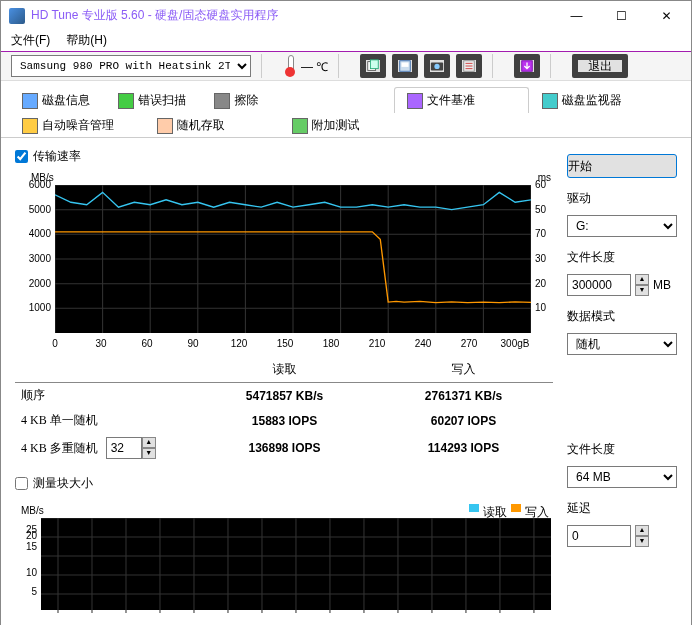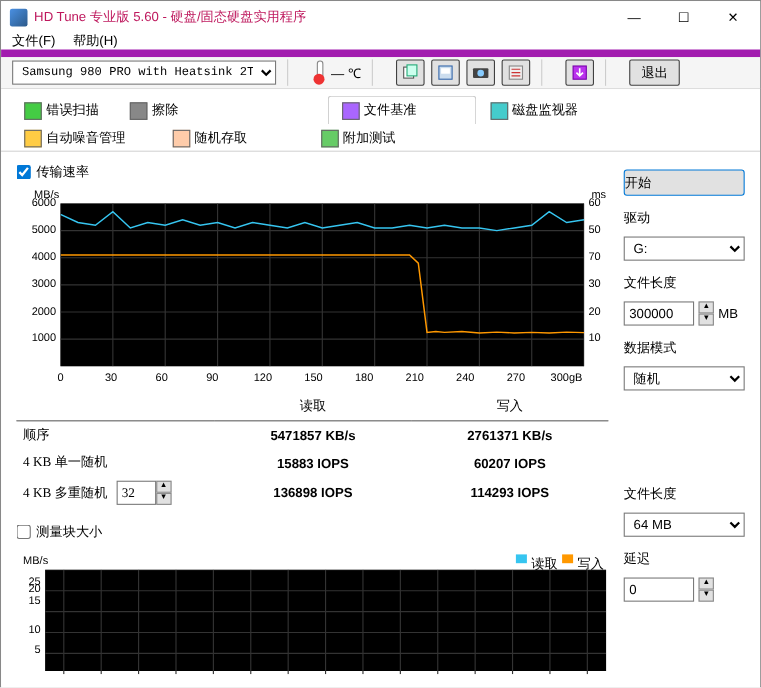--- a/index.html
+++ b/index.html
@@ -1,27 +1,27 @@
 <!DOCTYPE html>
 <html><head>
 <meta charset="utf-8">
 <style>
 * { box-sizing: border-box; margin: 0; padding: 0; font-family: "Microsoft YaHei", "SimSun", sans-serif; font-size: 12px; }
 body { background: #fff; }
 .window { width: 692px; height: 625px; border: 1px solid #888; display: flex; flex-direction: column; background: #f0f0f0; }
 .titlebar { height: 30px; background: #fff; display: flex; align-items: center; padding: 0 2px 0 8px; }
 .titlebar .icon { width: 16px; height: 16px; background: linear-gradient(135deg,#4a90e2,#2c5a8a); border-radius: 2px; margin-right: 6px; }
-.titlebar .title { flex: 1; color: #be185d; }
+.titlebar .title { flex: 1; color: #8b5cf6; }
 .titlebar .winbtn { width: 45px; height: 29px; display: flex; align-items: center; justify-content: center; color: #000; cursor: pointer; }
-.menubar { height: 22px; background: #fff; display: flex; align-items: center; padding: 0 4px; gap: 4px; border-bottom: 7px solid #a21caf; }
+.menubar { height: 22px; background: #fff; display: flex; align-items: center; padding: 0 4px; gap: 4px; border-bottom: 1px solid #a21caf; }
 .menubar span { padding: 2px 6px; cursor: pointer; }
 .toolbar { height: 38px; background: #f5f5f5; display: flex; align-items: center; padding: 2px 10px; gap: 6px; border-bottom: 1px solid #ddd; }
 .device-select { width: 240px; height: 22px; border: 1px solid #7a7a7a; background: #fff; padding: 0 4px; font-family: "Courier New", monospace; font-size: 11px; }
 .tb-sep { width: 12px; height: 24px; border-left: 1px solid #ccc; margin: 0 4px; }
-.tb-btn { width: 26px; height: 24px; border: 1px solid #404040; background: #e1e1e1; display: flex; align-items: center; justify-content: center; cursor: pointer; border-radius: 2px; }
+.tb-btn { width: 26px; height: 24px; border: 6px solid #404040; background: #e1e1e1; display: flex; align-items: center; justify-content: center; cursor: pointer; border-radius: 2px; }
 .tb-btn.wide { width: auto; padding: 0 10px; }
 .tb-ico { width: 16px; height: 16px; }
 .temp { display: flex; align-items: center; gap: 4px; }
 .thermo { width: 14px; height: 22px; position: relative; }
 .thermo::before { content:''; position: absolute; left: 5px; top: 0; width: 4px; height: 16px; background: #fff; border: 1px solid #888; border-radius: 3px 3px 0 0; }
 .thermo::after { content:''; position: absolute; left: 2px; bottom: 0; width: 10px; height: 10px; background: #e33; border-radius: 50%; }
 .tabs { background: #fff; padding: 6px 8px 0 8px; border-bottom: 1px solid #ccc; display: flex; flex-wrap: wrap; }
 .tab { display: flex; align-items: center; gap: 4px; padding: 4px 12px; cursor: pointer; border: 1px solid transparent; border-bottom: none; margin-bottom: -1px; }
 .tab.row1 { width: 14.28%; }
 .tab.row2 { width: 20%; }
@@ -46,21 +46,21 @@
 .chart1 .yr { position: absolute; right: 0; width: 18px; text-align: left; font-size: 10px; }
 .chart1 .xl { position: absolute; bottom: 0; font-size: 10px; transform: translateX(-50%); }
 .chart1 .ytitle { position: absolute; left: 16px; top: 1px; font-size: 10px; }
 .chart1 .yrtitle { position: absolute; right: 2px; top: 1px; font-size: 10px; }
 .chart1 svg { width: 100%; height: 100%; display: block; }
 .tbl { width: 100%; border-collapse: collapse; margin-top: 2px; font-family: "Courier New","SimSun",monospace; font-weight: bold; }
 .tbl th, .tbl td { padding: 4px 6px; text-align: center; }
 .tbl th { border-bottom: 1px solid #888; font-weight: normal; font-family: "Microsoft YaHei"; }
 .tbl td:first-child, .tbl th:first-child { text-align: left; font-family: "Microsoft YaHei"; font-weight: normal; width: 180px; }
 .inline-num { display: inline-flex; align-items: center; margin-left: 8px; }
-.inline-num .num { width: 36px; font-family: Liberation Serif, serif; font-weight: normal; }
+.inline-num .num { width: 36px; font-family: Liberation Sans, sans-serif; font-weight: normal; }
 .chart2 { position: relative; height: 120px; margin-top: 6px; }
 .chart2 .plot { position: absolute; left: 26px; right: 2px; top: 14px; bottom: 14px; background: #000; }
 .chart2 .yl { position: absolute; left: 0; width: 22px; text-align: right; font-size: 10px; }
 .chart2 .ytitle { position: absolute; left: 6px; top: 1px; font-size: 10px; }
 .legend { position: absolute; right: 4px; top: 0; font-size: 10px; display: flex; gap: 4px; }
 .legend .sw { width: 10px; height: 8px; display: inline-block; }
 .grid line { stroke: #333; stroke-width: 1; }
 </style>
 </head>
 <body>
@@ -121,20 +121,24 @@
           <path d="M8 4v6M5 8l3 3 3-3" stroke="#fff" stroke-width="1.5" fill="none"></path>
         </svg>
       </div>
     <span class="tb-sep"></span>
     <div class="tb-btn wide">
         <span>退出</span>
       </div>
   </div>
 
   <div class="tabs" id="tabstrip">
+      <div class="tab row1">
+        <span class="tab-ico" style="background: rgb(102, 170, 255); border: 1px solid rgb(102, 102, 102);"></span>
+        <span>磁盘信息</span>
+      </div>
       <div class="tab row1">
         <span class="tab-ico" style="background: rgb(68, 204, 68); border: 1px solid rgb(102, 102, 102);"></span>
         <span>错误扫描</span>
       </div>
       <div class="tab row1">
         <span class="tab-ico" style="background: rgb(136, 136, 136); border: 1px solid rgb(102, 102, 102);"></span>
         <span>擦除</span>
       </div>
       <div class="tab row1" style="visibility: hidden;"></div>
       <div class="tab row2 active">

